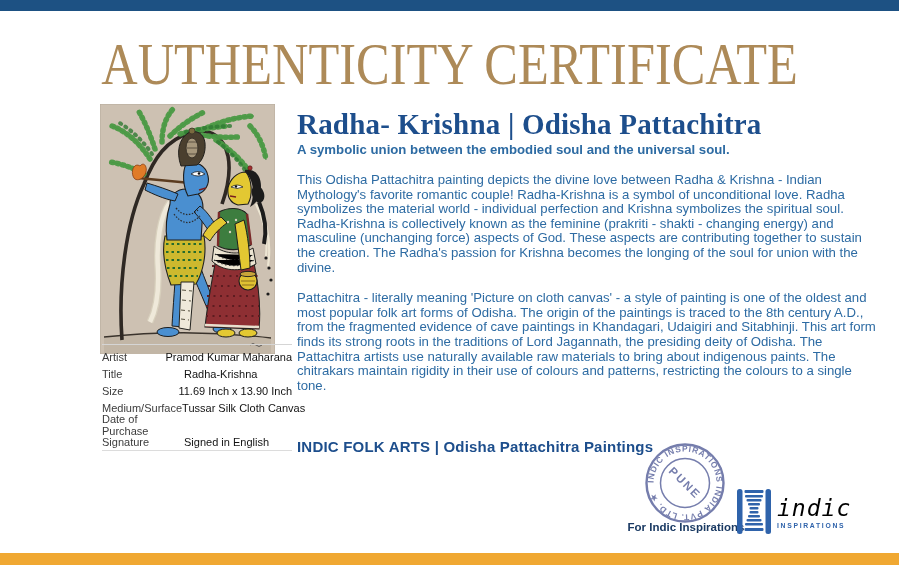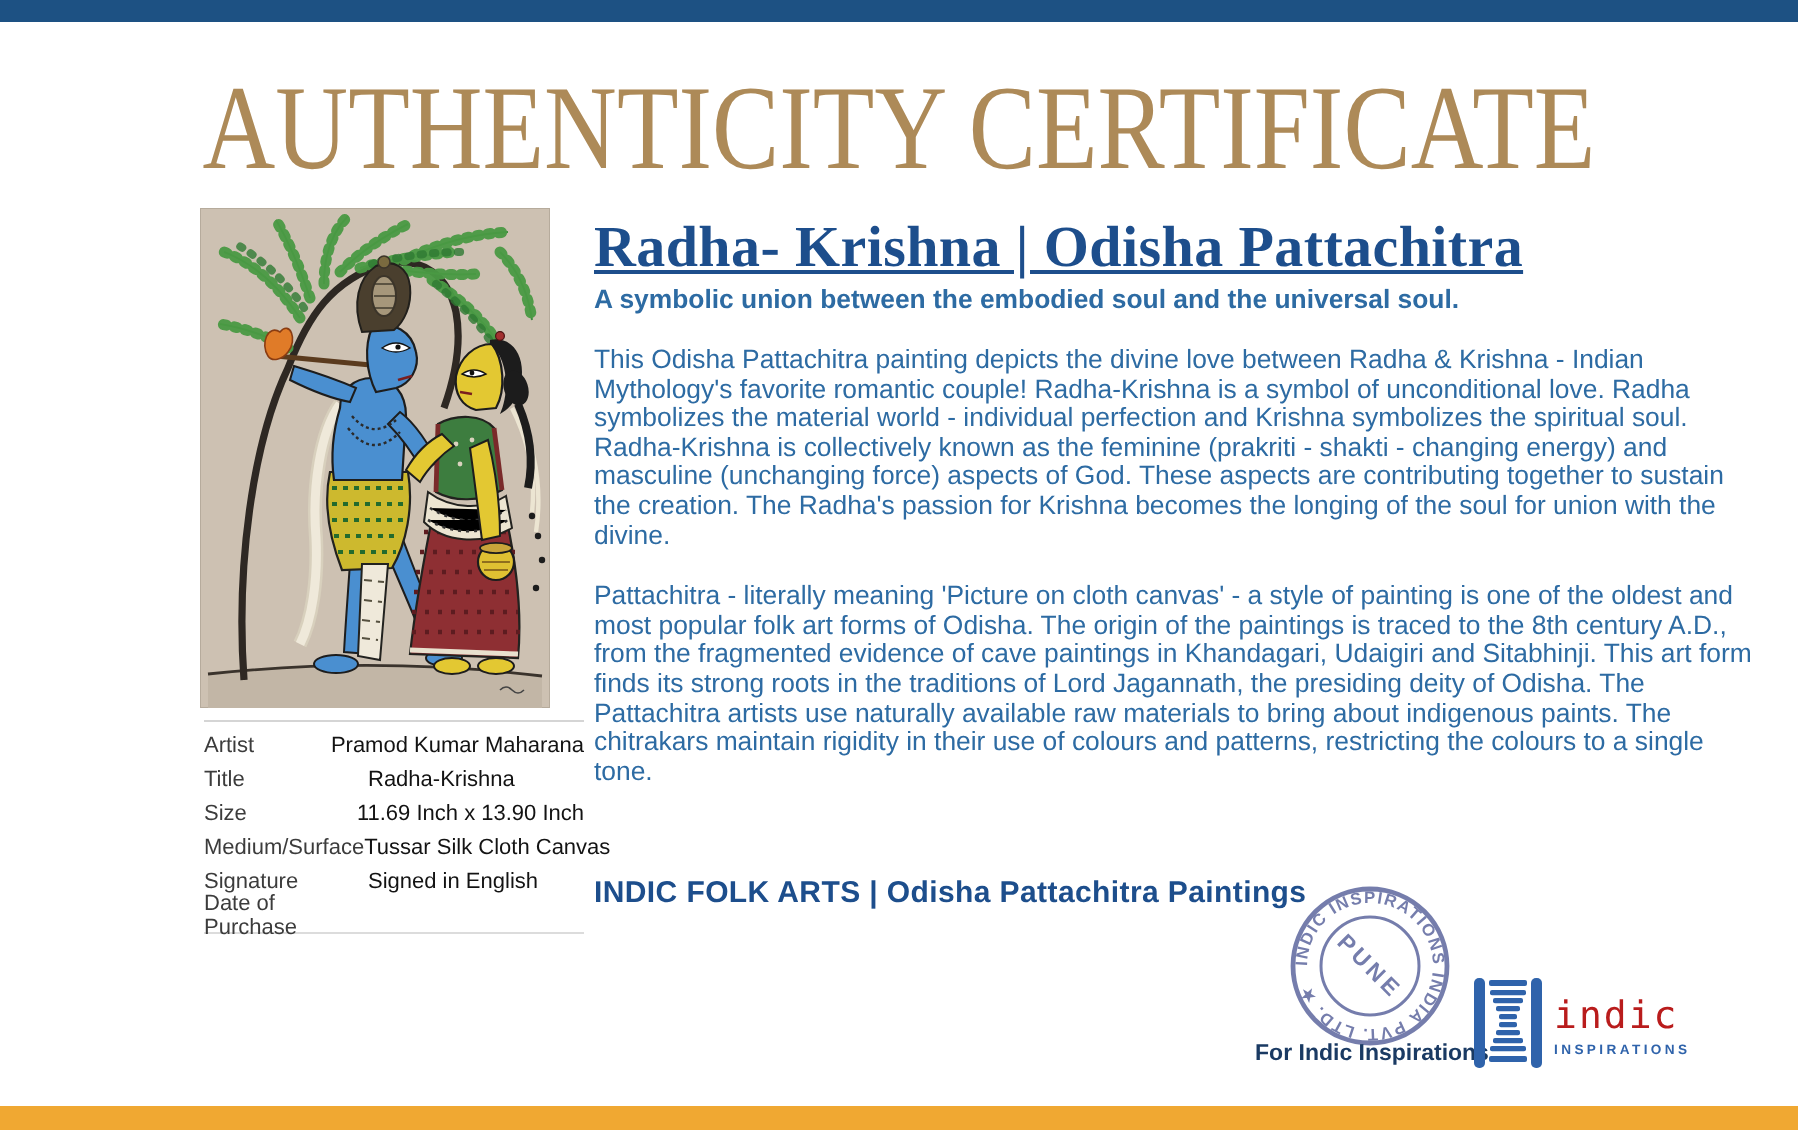--- a/index.html
+++ b/index.html
@@ -14,48 +14,48 @@
 
   .cert-title {
     position:absolute; top:30px; left:0; width:899px; text-align:center;
     font-family:"Liberation Serif", serif; font-weight:400;
     font-size:60px; color:#ad8a58; white-space:nowrap;
     transform:scaleX(0.84); transform-origin:center; letter-spacing:0px;
   }
 
   .artwork { position:absolute; left:100px; top:104px; width:175px; height:250px; }
 
-  .details { position:absolute; left:102px; top:360px; width:190px; border-top:1px solid #d5d5d5; border-bottom:1px solid #dcdcdc; padding-top:3px; }
+  .details { position:absolute; left:102px; top:344px; width:190px; border-top:1px solid #d5d5d5; border-bottom:1px solid #dcdcdc; padding-top:3px; }
   .details .row { display:flex; align-items:center; height:17px; }
   .details .lbl { width:82px; font-size:11px; color:#3c3c3c; }
   .details .val { flex:1; font-size:11px; font-weight:normal; color:#131313; white-space:nowrap; }
 
   .right-col { position:absolute; left:297px; top:106px; width:586px; }
   .art-heading {
     font-family:"Liberation Serif", serif; font-weight:700;
-    font-size:29px; color:#1d4e8c; letter-spacing:0.2px; line-height:36px;text-decoration:underline;
+    font-size:29px; color:#1d4e8c; letter-spacing:0.2px; line-height:36px;
   }
   .art-subtitle { margin-top:0; font-size:13.2px; font-weight:bold; color:#2d6ba3; }
   .para { margin-top:16px; font-size:13.2px; color:#2d6ba3; line-height:14.6px; font-weight:normal; }
 
   .collection-line {
     position:absolute; left:297px; top:438px;
     font-size:15px; font-weight:bold; color:#1d4e8c; letter-spacing:0.2px;
   }
 
   .stamp-wrap { position:absolute; left:639px; top:443px; width:110px; }
   .stamp-svg { display:block; margin-left:2px; }
   .stamp-caption {
     position:absolute; left:-18px; top:78px; width:130px; text-align:center;
     font-size:11.5px; font-weight:bold; color:#1a3a63;
   }
 
   .brand-logo { position:absolute; left:737px; top:488px; display:flex; align-items:flex-start; }
   .logo-text { margin-left:6px; margin-top:9px; }
-  .logo-wordmark { font-family:"DejaVu Sans Mono", monospace; font-size:19px; line-height:22px; color:#b91c1c; letter-spacing:1px; }
+  .logo-wordmark { font-family:"DejaVu Sans Mono", monospace; font-size:23px; line-height:22px; color:#000000; letter-spacing:1px;font-style:italic; }
   .logo-tagline { margin-top:3px; font-size:6.8px; letter-spacing:1.7px; color:#2f63ab; font-weight:bold; }
 </style>
 </head>
 <body>
 
 <div class="page">
 
   <div class="bar-top"></div>
 
   <h1 class="cert-title">AUTHENTICITY CERTIFICATE</h1>
@@ -228,26 +228,26 @@
     </div>
     <div class="row">
       <span class="lbl">Size</span>
       <span class="val">11.69 Inch x 13.90 Inch</span>
     </div>
     <div class="row">
       <span class="lbl">Medium/Surface</span>
       <span class="val">Tussar Silk Cloth Canvas</span>
     </div>
     <div class="row">
+      <span class="lbl">Date of Purchase</span>
+      <span class="val"></span>
+    </div>
+    <div class="row">
       <span class="lbl">Signature</span>
       <span class="val">Signed in English</span>
-    </div>
-    <div class="row">
-      <span class="lbl">Date of Purchase</span>
-      <span class="val"></span>
     </div>
   </div>
 
   <div class="right-col">
     <h2 class="art-heading">Radha- Krishna |  Odisha Pattachitra</h2>
     <p class="art-subtitle">A symbolic union between the embodied soul and the universal soul.</p>
     <p class="para">This Odisha Pattachitra painting depicts the divine love between Radha &amp; Krishna - Indian Mythology's favorite romantic couple! Radha-Krishna is a symbol of unconditional love. Radha symbolizes the material world - individual perfection and Krishna symbolizes the spiritual soul. Radha-Krishna is collectively known as the feminine (prakriti - shakti - changing energy) and masculine (unchanging force) aspects of God. These aspects are contributing together to sustain the creation. The Radha's passion for Krishna becomes the longing of the soul for union with the divine.</p>
     <p class="para">Pattachitra - literally meaning 'Picture on cloth canvas' - a style of painting is one of the oldest and most popular folk art forms of Odisha. The origin of the paintings is traced to the 8th century A.D., from the fragmented evidence of cave paintings in Khandagari, Udaigiri and Sitabhinji. This art form finds its strong roots in the traditions of Lord Jagannath, the presiding deity of Odisha. The Pattachitra artists use naturally available raw materials to bring about indigenous paints. The chitrakars maintain rigidity in their use of colours and patterns, restricting the colours to a single tone.</p>
   </div>
 

